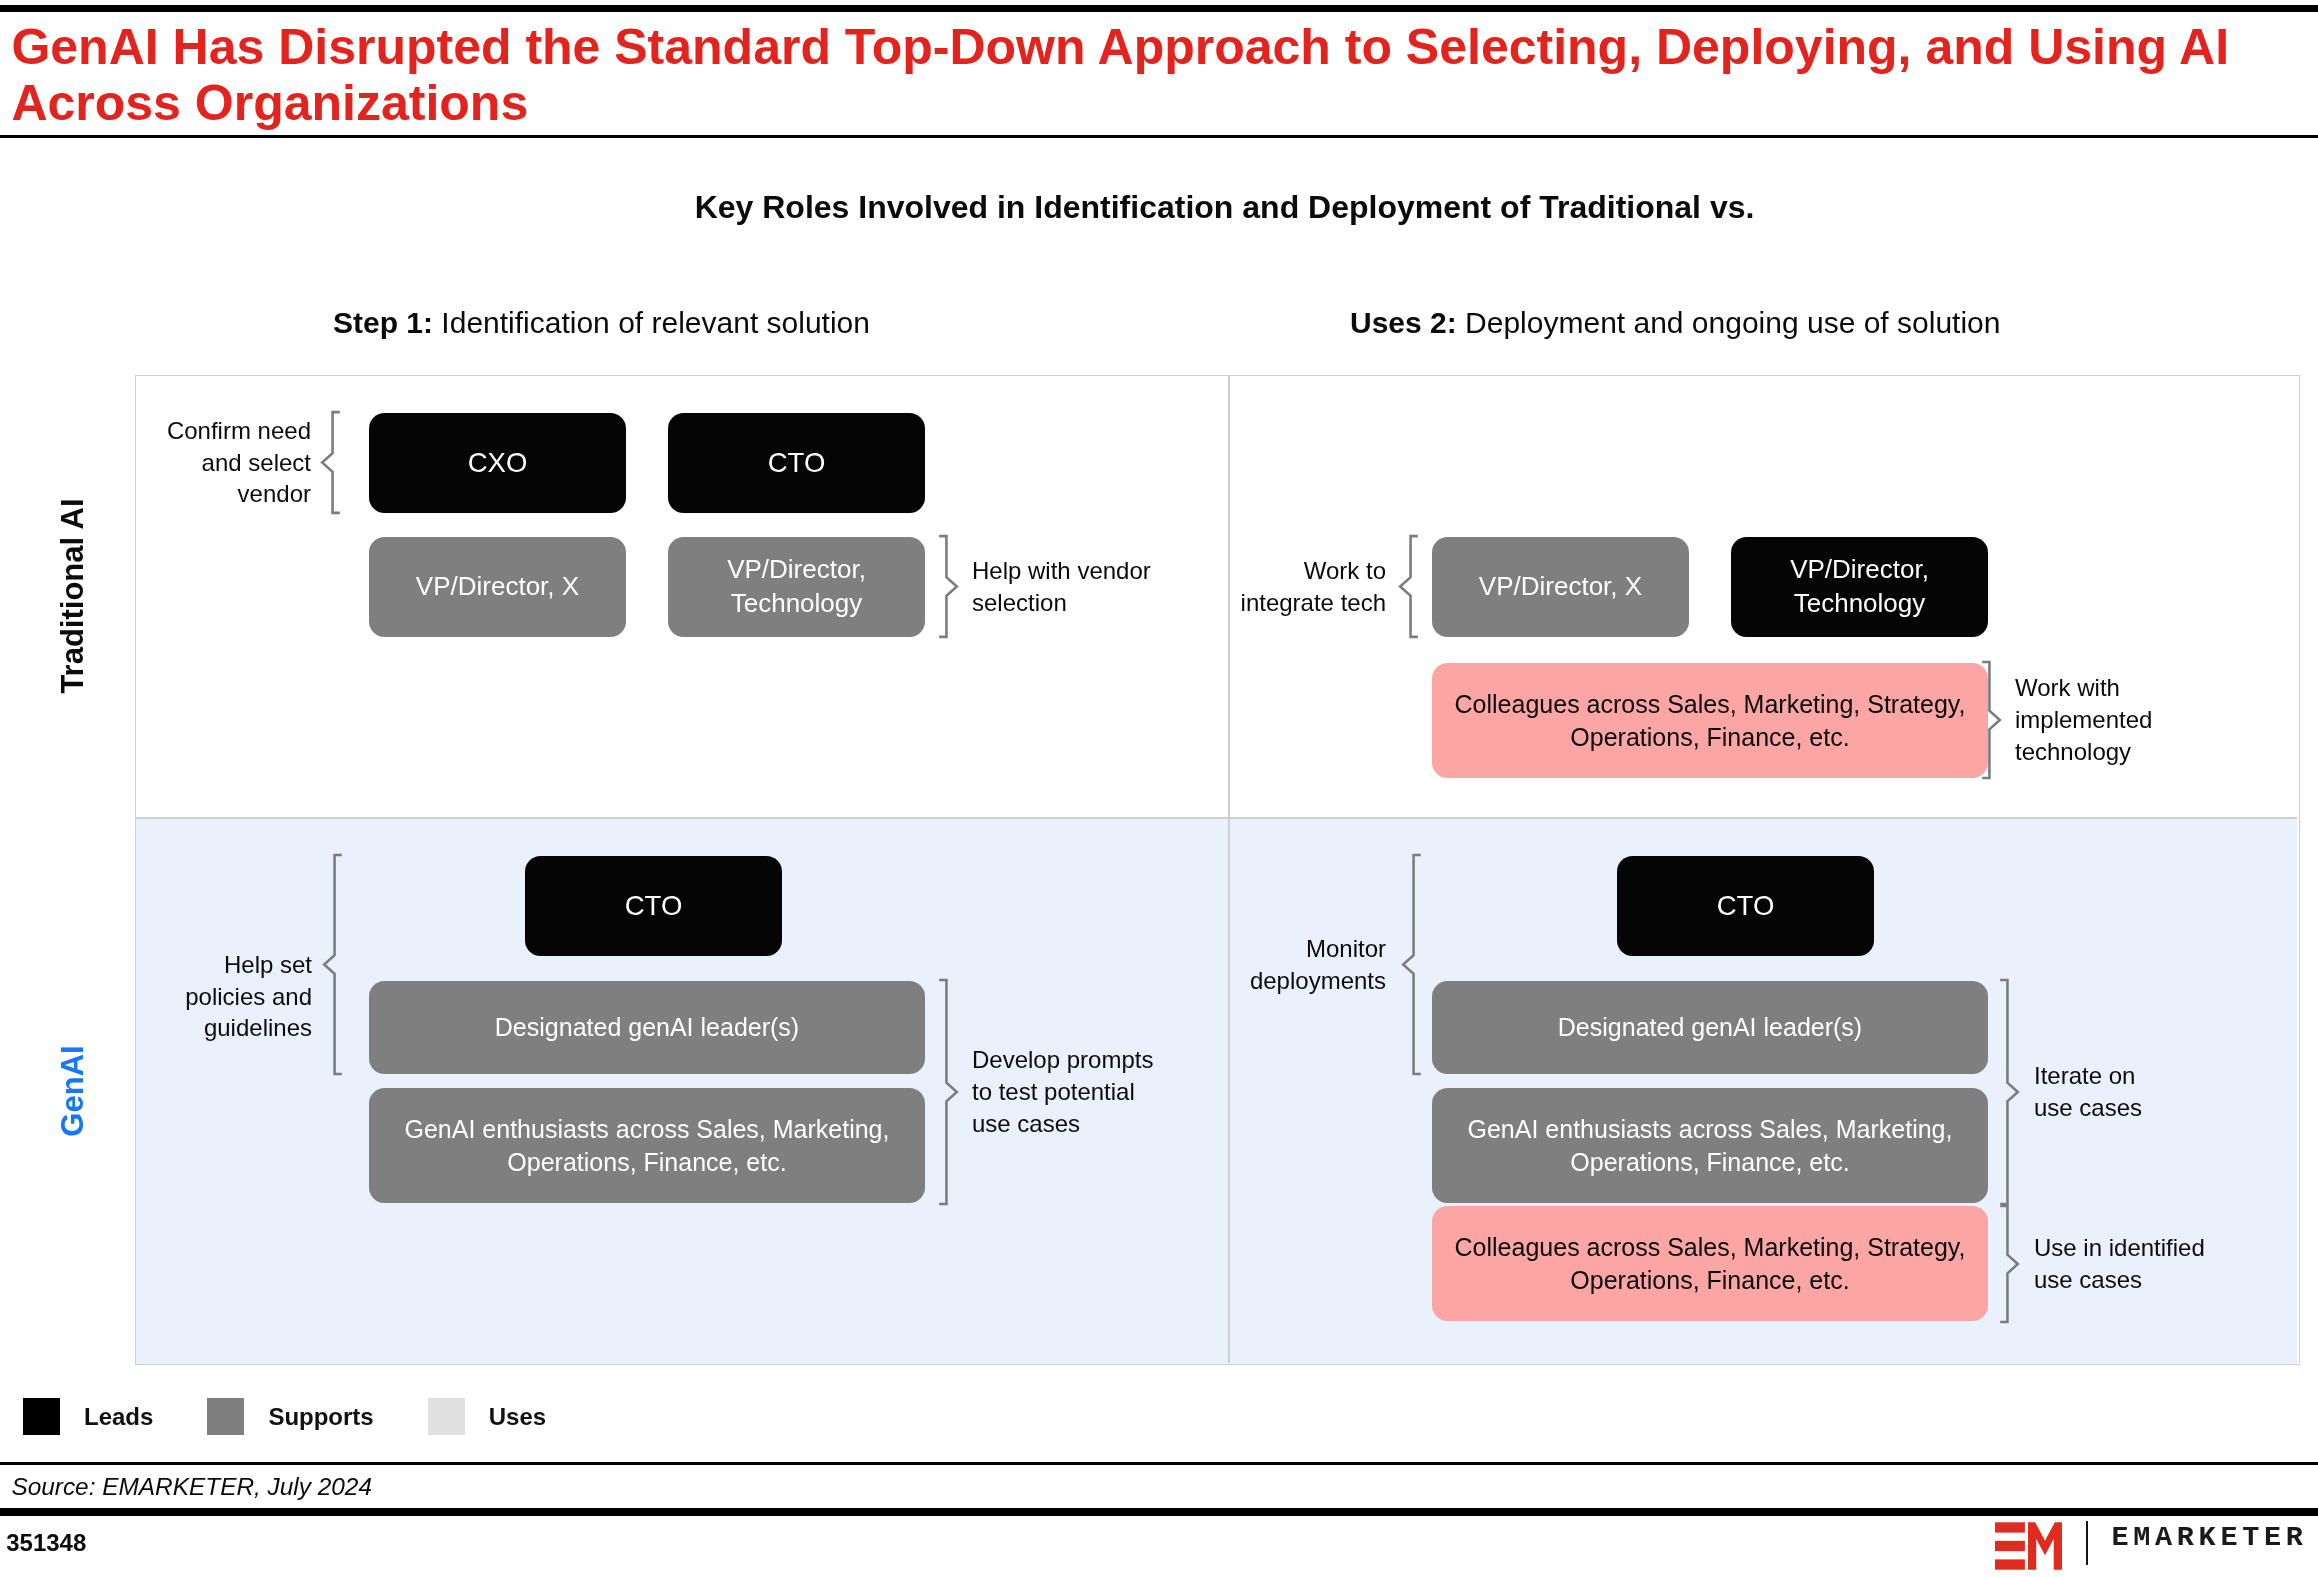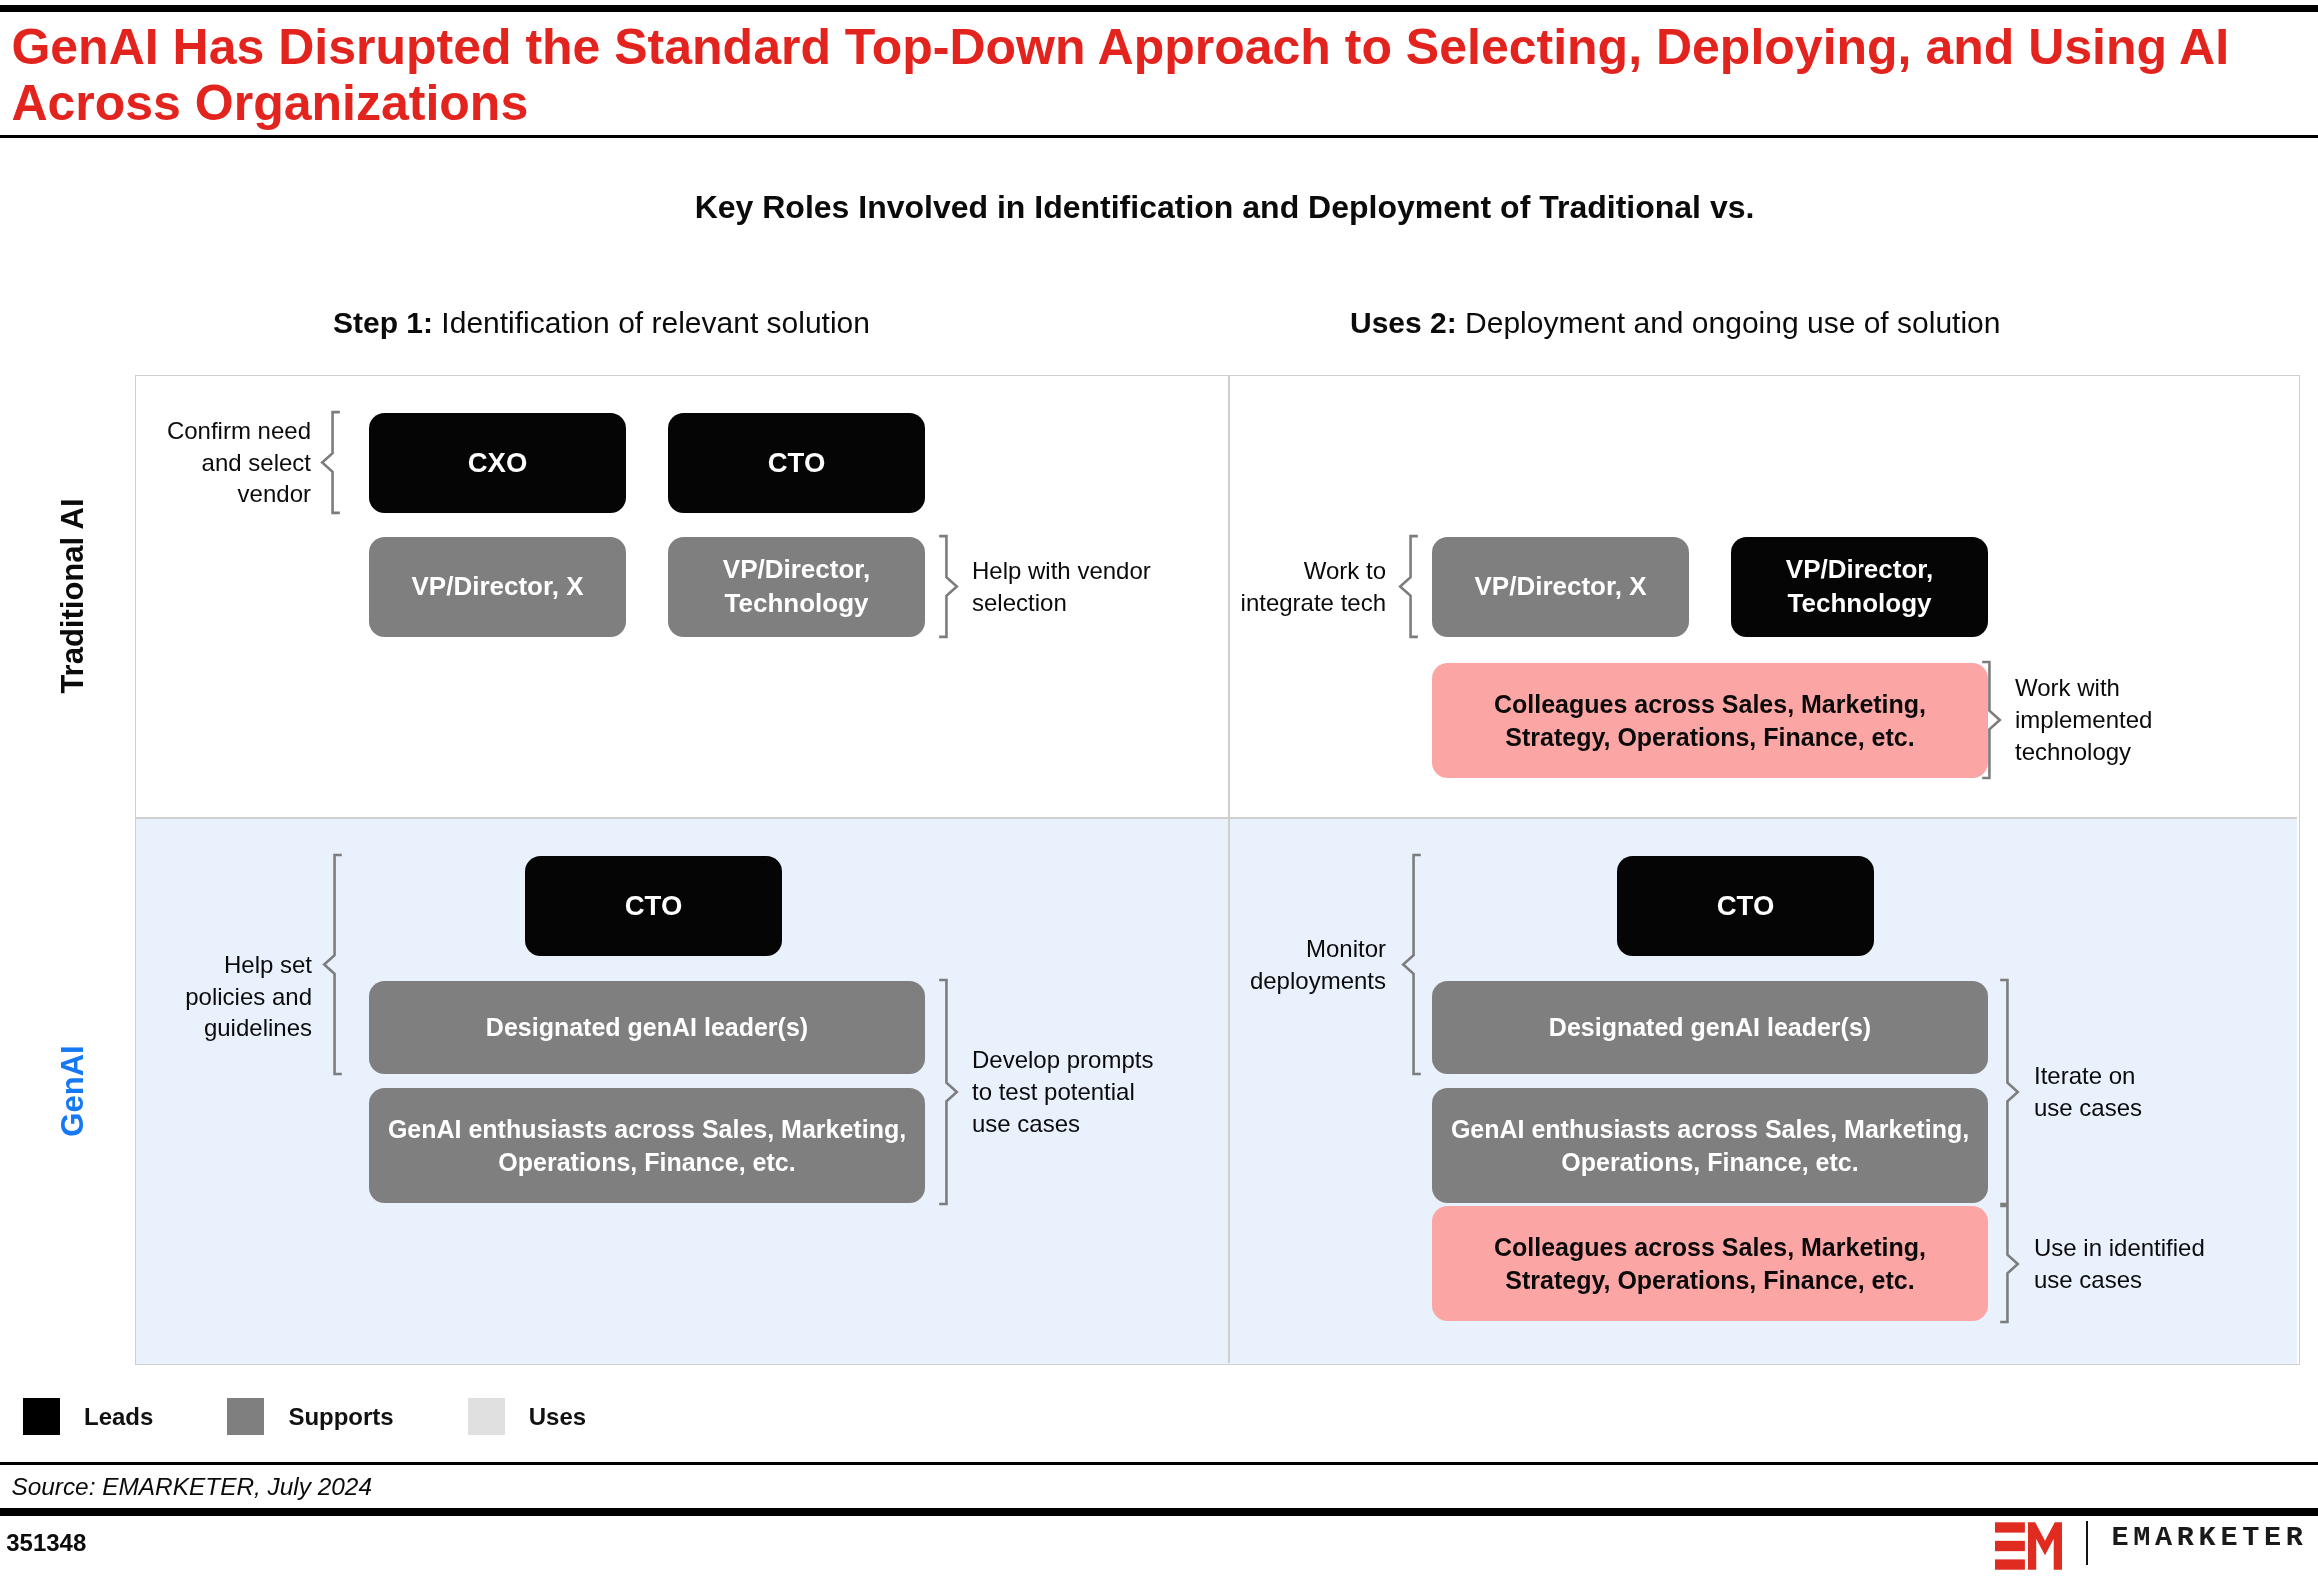--- a/index.html
+++ b/index.html
@@ -23,34 +23,34 @@
     position:absolute;left:135px;top:375px;width:2165px;height:990px;
     border:1.6px solid #cfcfcf;box-sizing:border-box;background:#ffffff;
   }
   .genai-band{position:absolute;left:0;top:441px;width:2161px;height:547px;background:#e9f1fd;}
   .vdiv{position:absolute;left:1092px;top:0;width:1.6px;height:987px;background:#cfcfcf;}
   .hdiv{position:absolute;left:0;top:441px;width:2161px;height:1.6px;background:#cfcfcf;}
   .vlabel{position:absolute;left:21px;width:104px;display:flex;align-items:center;justify-content:center;}
   .vlabel span{transform:rotate(-90deg);white-space:nowrap;font-size:31px;font-weight:bold;}
   .box{
     position:absolute;border-radius:15.6px;display:flex;align-items:center;justify-content:center;
-    text-align:center;font-weight:bold;font-size:26px;line-height:1.3;padding:0 7px;box-sizing:border-box;
+    text-align:center;font-weight:normal;font-size:26px;line-height:1.3;padding:0 7px;box-sizing:border-box;
   }
   .box.black{background:#050505;color:#ffffff;}
   .box.gray{background:#7f7f7f;color:#ffffff;}
   .box.light{background:#fca5a5;color:#0b0b0b;}
   .box.big{font-size:27.5px;}
   .blabel{
     position:absolute;display:flex;align-items:center;
     font-size:24px;line-height:1.33;color:#0b0b0b;
   }
   .blabel.r{justify-content:flex-end;text-align:right;}
   .blabel.l{justify-content:flex-start;text-align:left;}
   svg.brace{position:absolute;overflow:visible;}
-  .legend{position:absolute;left:23px;top:1398px;display:flex;align-items:center;gap:74px;}
+  .legend{position:absolute;left:23px;top:1398px;display:flex;align-items:center;gap:54px;}
   .legend .item{display:flex;align-items:center;gap:24px;}
   .legend .sw{width:37px;height:37px;}
   .legend .sw.k{background:#000000;}
   .legend .sw.g{background:#7f7f7f;}
   .legend .sw.u{background:#e0e0e0;}
   .legend .lab{font-size:24px;font-weight:bold;}
   .source{position:absolute;left:11.4px;top:1473px;font-size:24.4px;font-style:italic;color:#0b0b0b;}
   .chartid{position:absolute;left:6.2px;top:1529px;font-size:24px;font-weight:bold;color:#0b0b0b;}
   .logo{position:absolute;right:11.4px;top:1521px;display:flex;align-items:flex-start;gap:23px;height:52px;font-family:Liberation Mono, monospace;}
   .logo .bar{width:2.1px;height:44px;background:#141414;}

